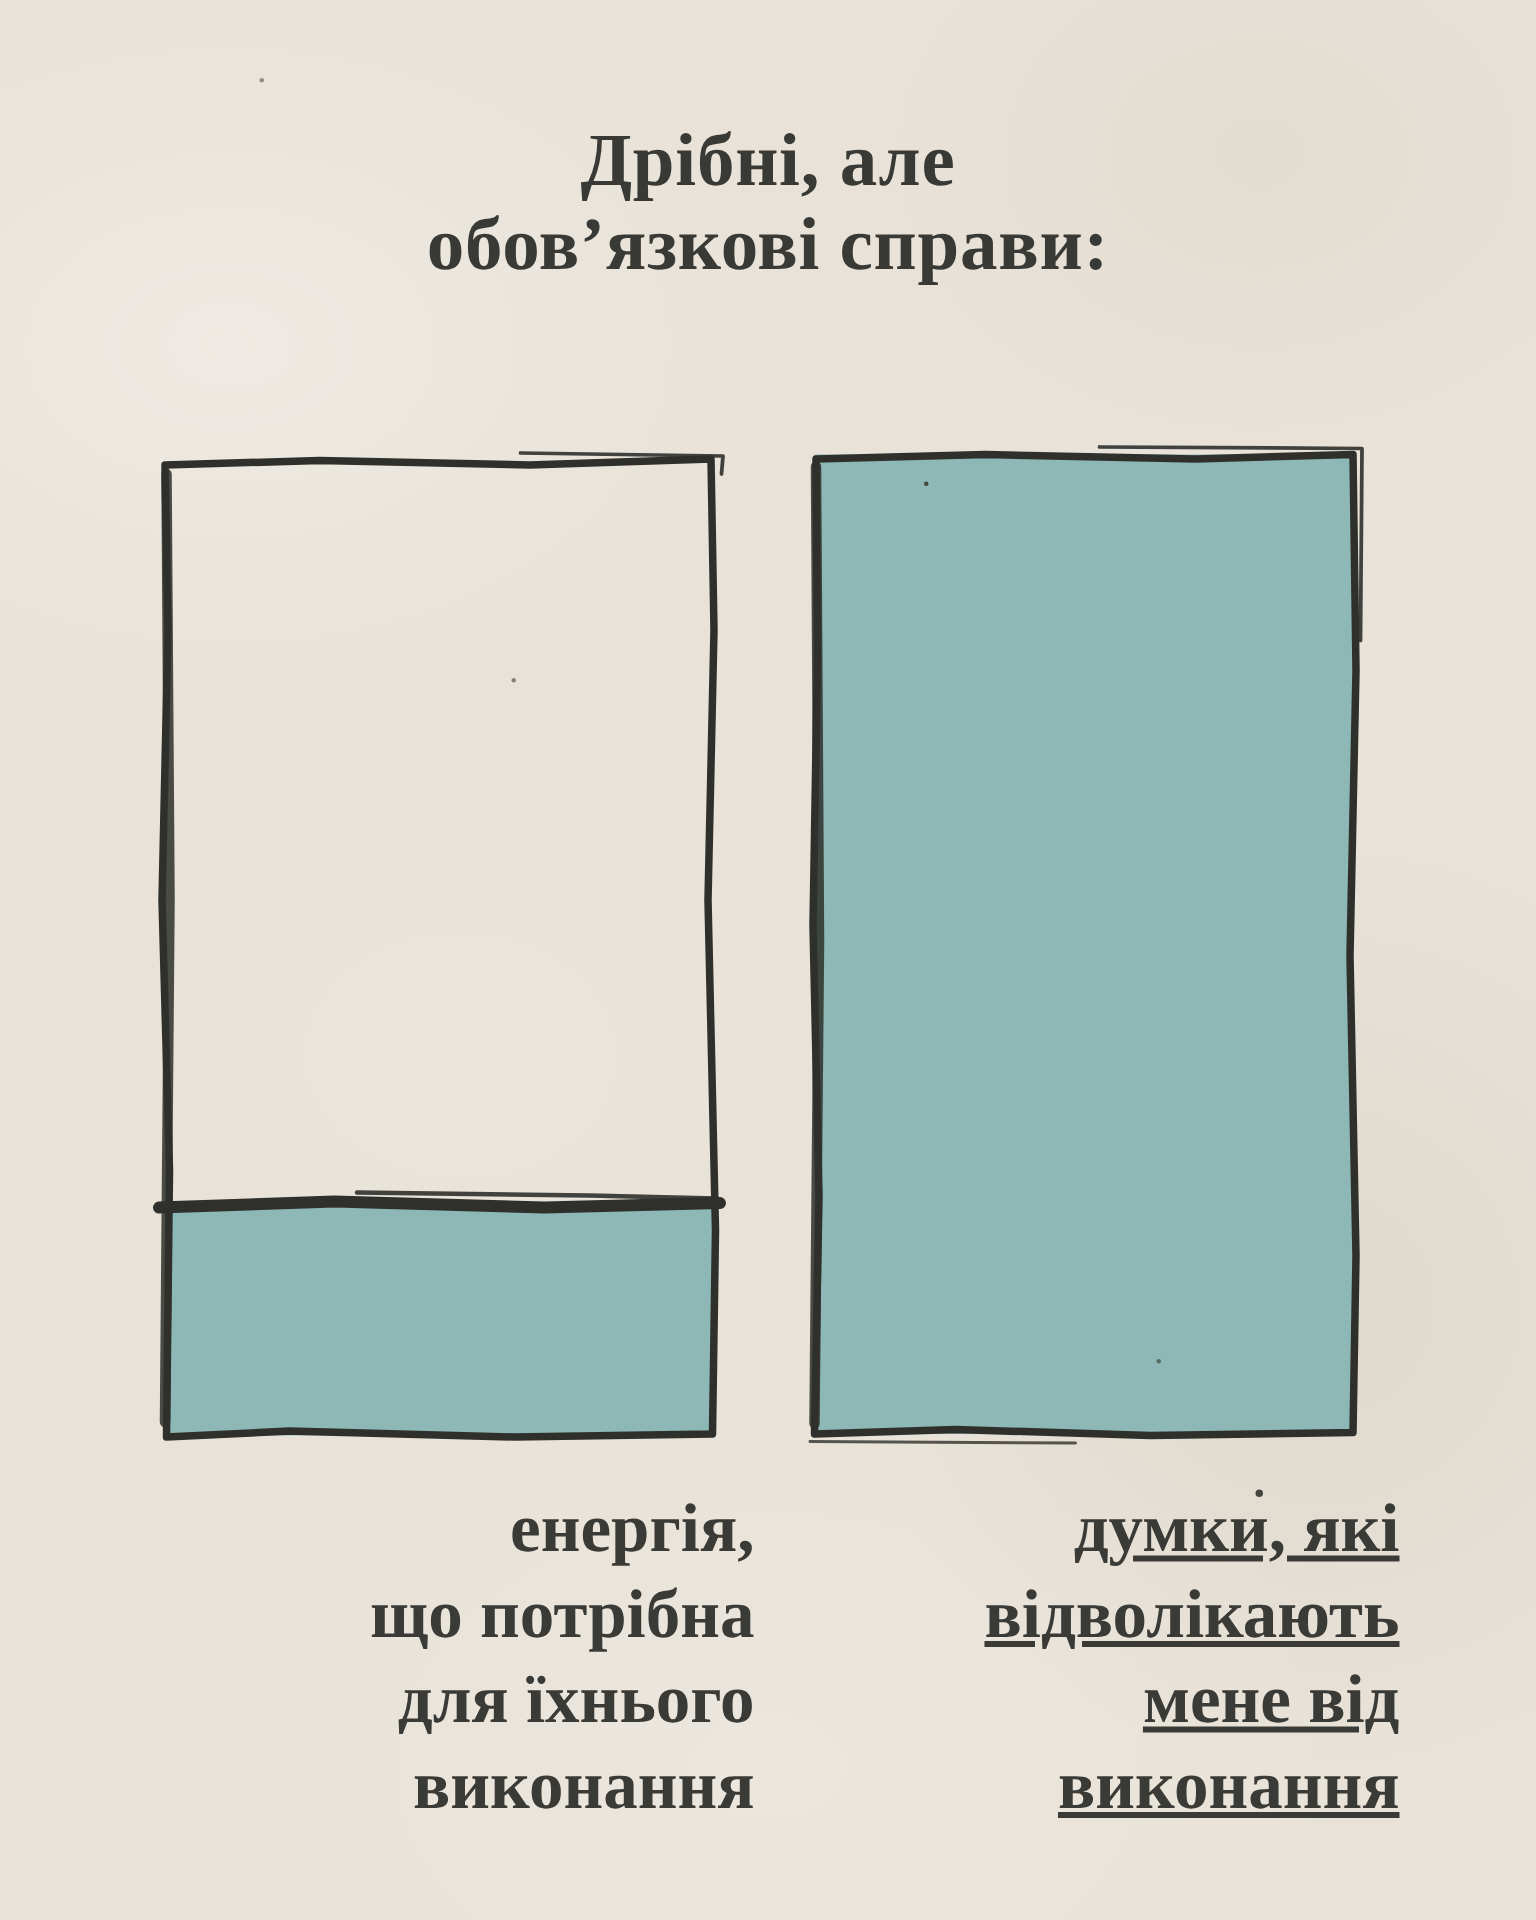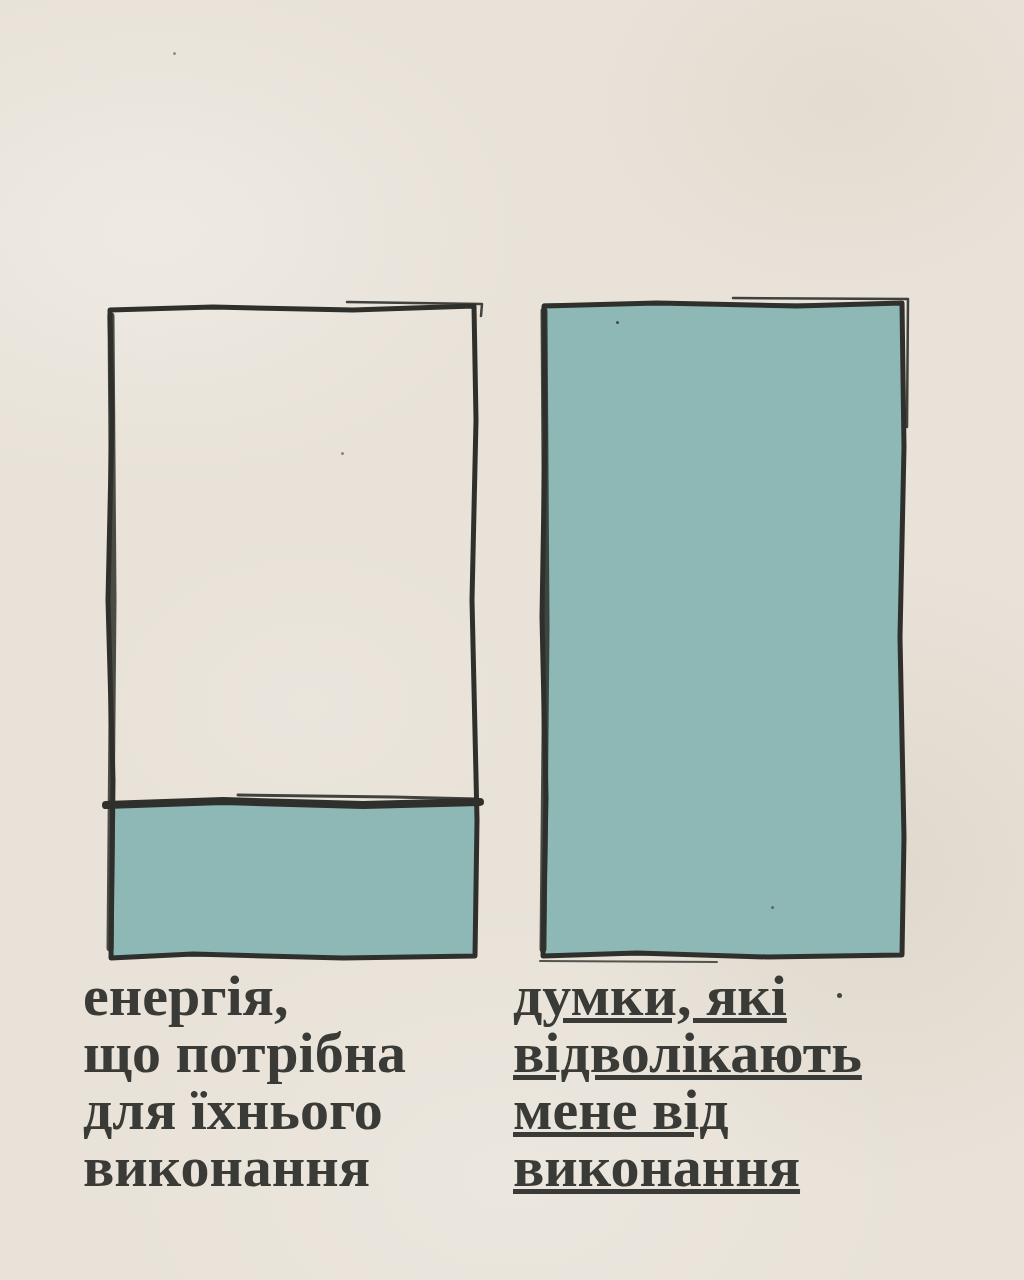--- a/index.html
+++ b/index.html
@@ -60,24 +60,24 @@
     overflow: visible;
   }
   .sketch path {
     fill: none;
     stroke: #2f302c;
     stroke-linecap: round;
     stroke-linejoin: round;
   }
   .caption {
     position: absolute;
-    top: 967px;
+    top: 990px;
     width: 420px;
-    text-align: left;
-    font-size: 58px;
+    text-align: right;
+    font-size: 46px;
     line-height: 57px;
     font-weight: 600;
     white-space: pre-line;
     color: #3a3a36;
   }
   .caption-left  { left: 83px; }
   .caption-right { left: 513px; text-decoration: underline; }
   .speck {
     position: absolute;
     border-radius: 50%;
@@ -87,20 +87,22 @@
   .speck-2 { left: 616px; top: 321px; width: 3px; height: 3px; }
   .speck-3 { left: 173px; top: 52px;  width: 3px; height: 3px; opacity: 0.55; }
   .speck-4 { left: 341px; top: 452px; width: 3px; height: 3px; opacity: 0.6; }
   .speck-5 { left: 771px; top: 906px; width: 3px; height: 3px; opacity: 0.7; }
 </style>
 </head>
 <body>
 
 <div class="page">
 
+  <h1 class="title">Дрібні, але
+обов’язкові справи:</h1>
 
   <div class="box box-left">
     <div class="fill fill-left"></div>
     <svg class="sketch" viewBox="0 0 380 663" aria-hidden="true">
 
       <path d="M7 10 L110 7 L250 10 L371 6 L373 120 L369 300 L374 520 L372 656 L240 658 L90 654 L8 658 L10 480 L5 300 L9 120 Z" stroke-width="5"></path>
 
       <path d="M8 16 L10 300 L7 648" stroke-width="7" opacity="0.85"></path>
 
       <path d="M244 2 L379 4 L378 16" stroke-width="2.5" opacity="0.9"></path>

